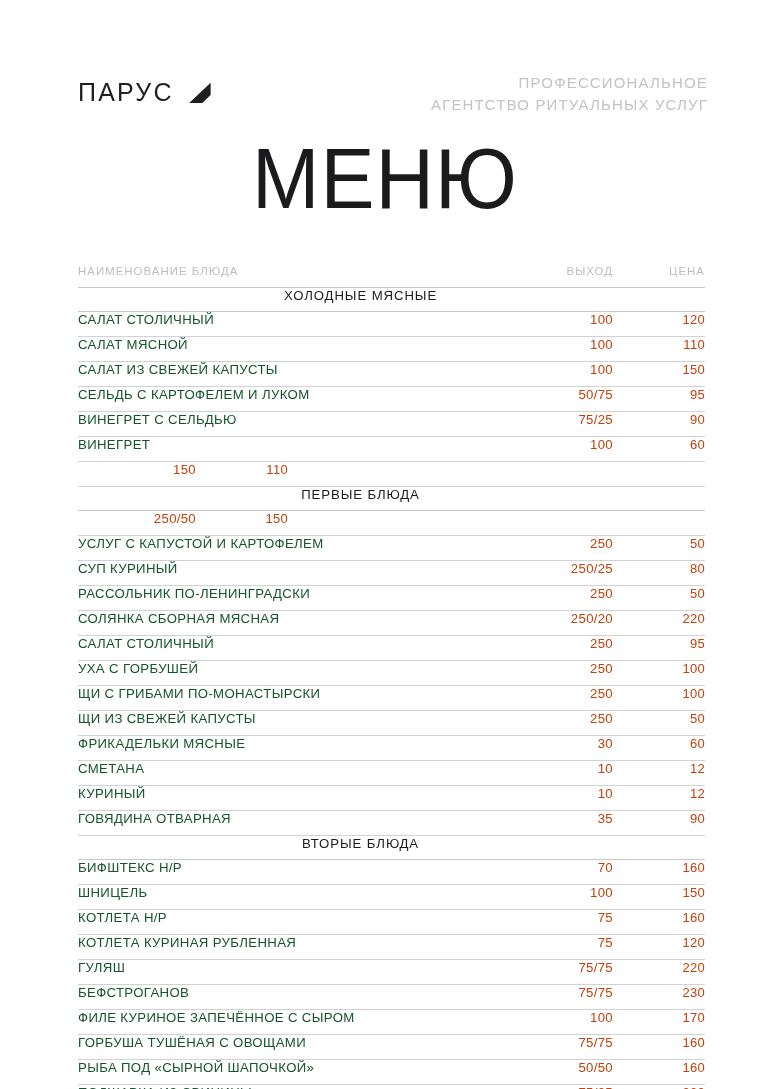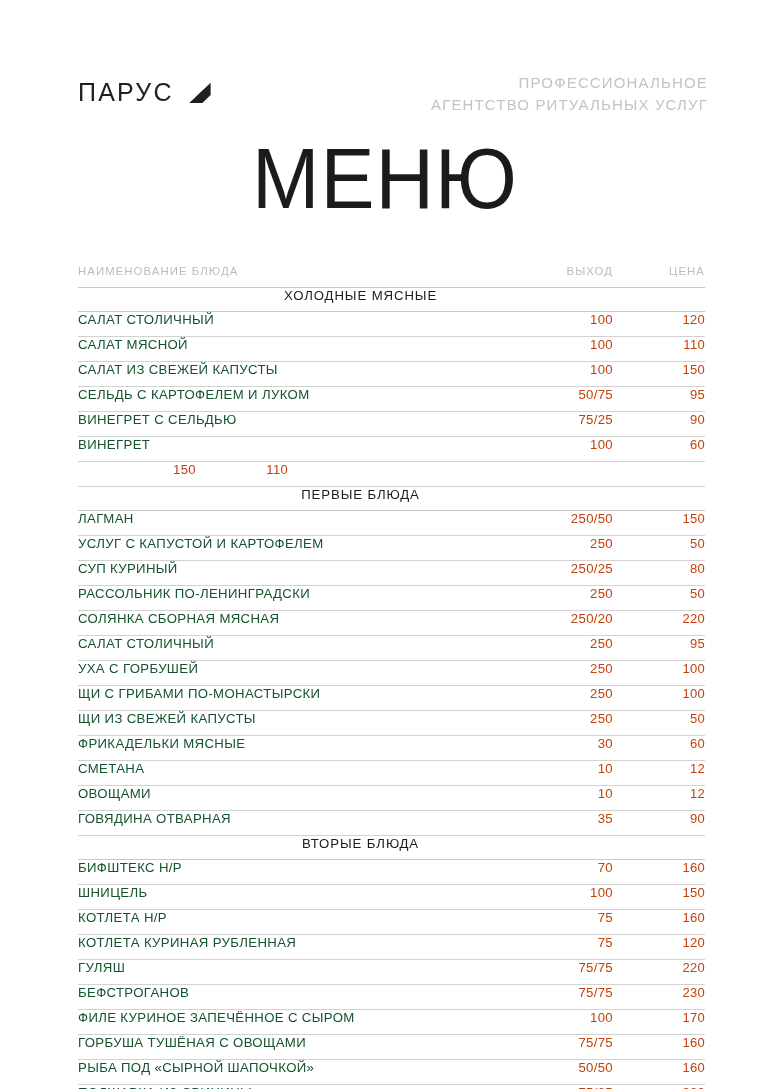--- a/index.html
+++ b/index.html
@@ -231,21 +231,20 @@
             <div class="col-price">110</div>
           </div>
           <div class="rule rule-light"></div>
         </div>
         <div>
           <div class="row section-row">
             <div class="section-label">ПЕРВЫЕ БЛЮДА</div>
           </div>
           <div class="rule"></div>
           <div class="row dish-row">
-            <div class="col-name">ЛАГМАН</div>
             <div class="col-out">250/50</div>
             <div class="col-price">150</div>
           </div>
           <div class="rule rule-light"></div>
           <div class="row dish-row">
             <div class="col-name">УСЛУГ С КАПУСТОЙ И КАРТОФЕЛЕМ</div>
             <div class="col-out">250</div>
             <div class="col-price">50</div>
           </div>
           <div class="rule rule-light"></div>
@@ -297,21 +296,21 @@
             <div class="col-price">60</div>
           </div>
           <div class="rule rule-light"></div>
           <div class="row dish-row">
             <div class="col-name">СМЕТАНА</div>
             <div class="col-out">10</div>
             <div class="col-price">12</div>
           </div>
           <div class="rule rule-light"></div>
           <div class="row dish-row">
-            <div class="col-name">ОВОЩАМИ</div>
+            <div class="col-name">КУРИНЫЙ</div>
             <div class="col-out">10</div>
             <div class="col-price">12</div>
           </div>
           <div class="rule rule-light"></div>
           <div class="row dish-row">
             <div class="col-name">ГОВЯДИНА ОТВАРНАЯ</div>
             <div class="col-out">35</div>
             <div class="col-price">90</div>
           </div>
           <div class="rule rule-light"></div>

